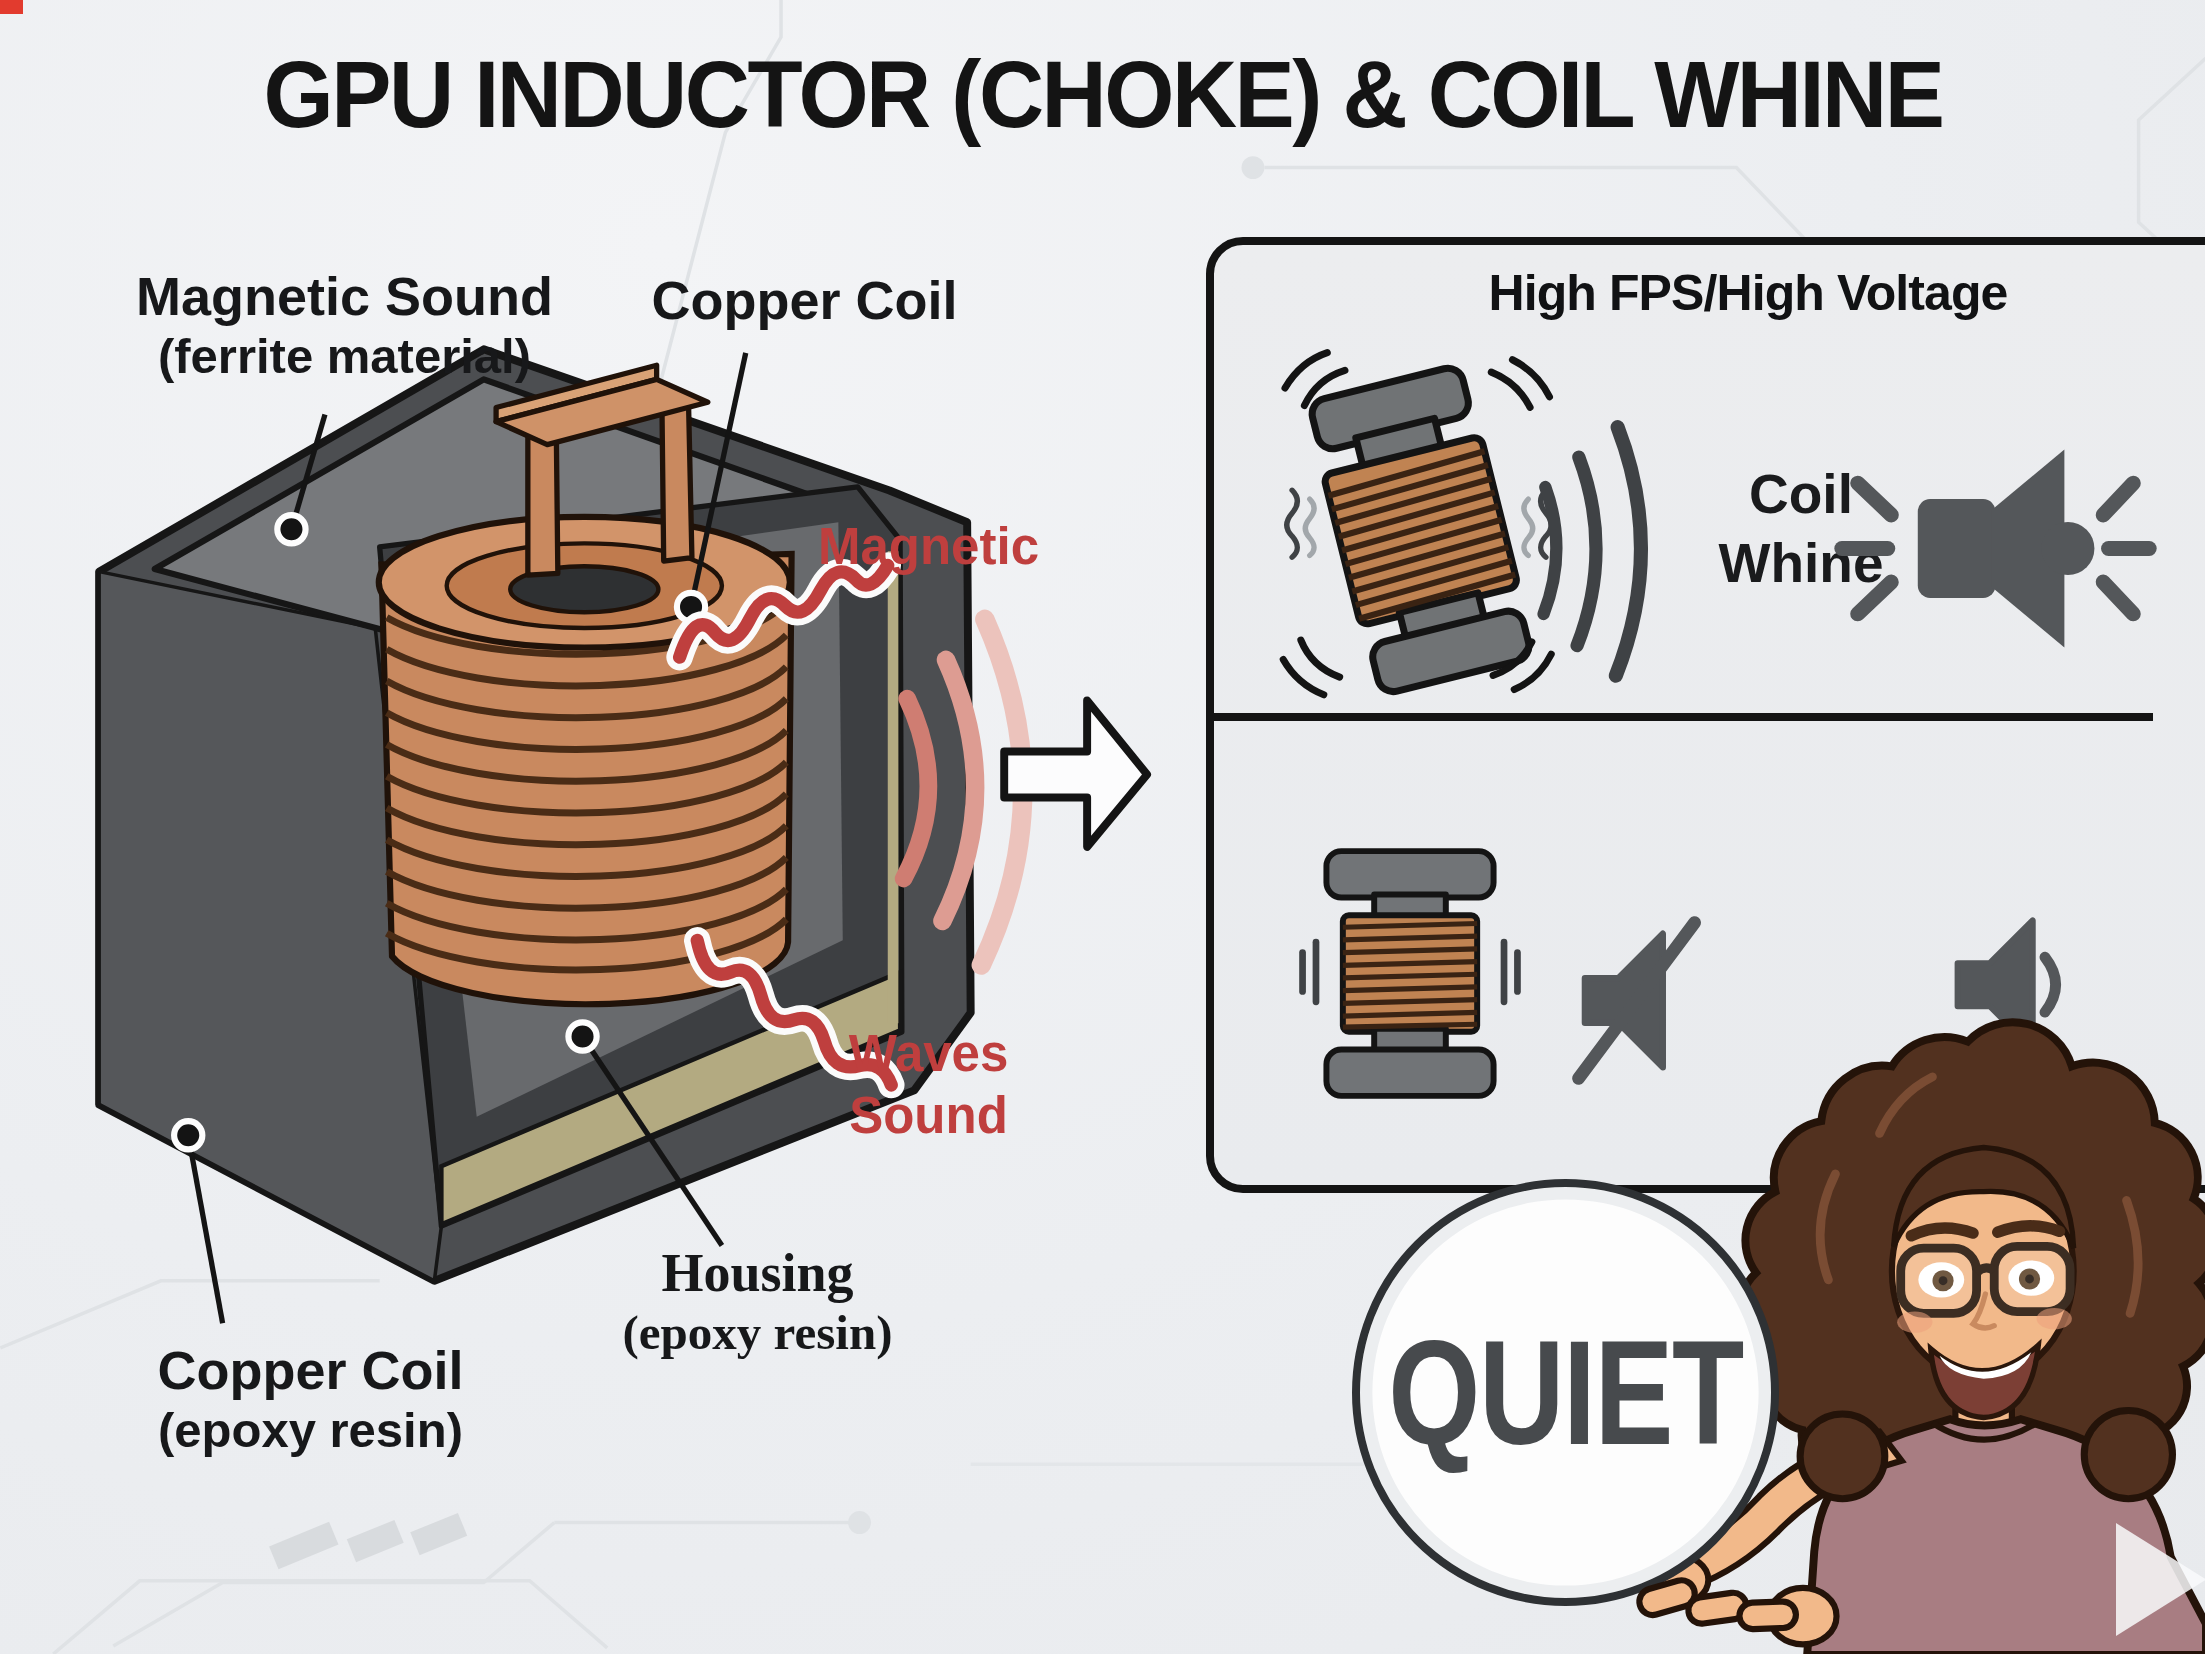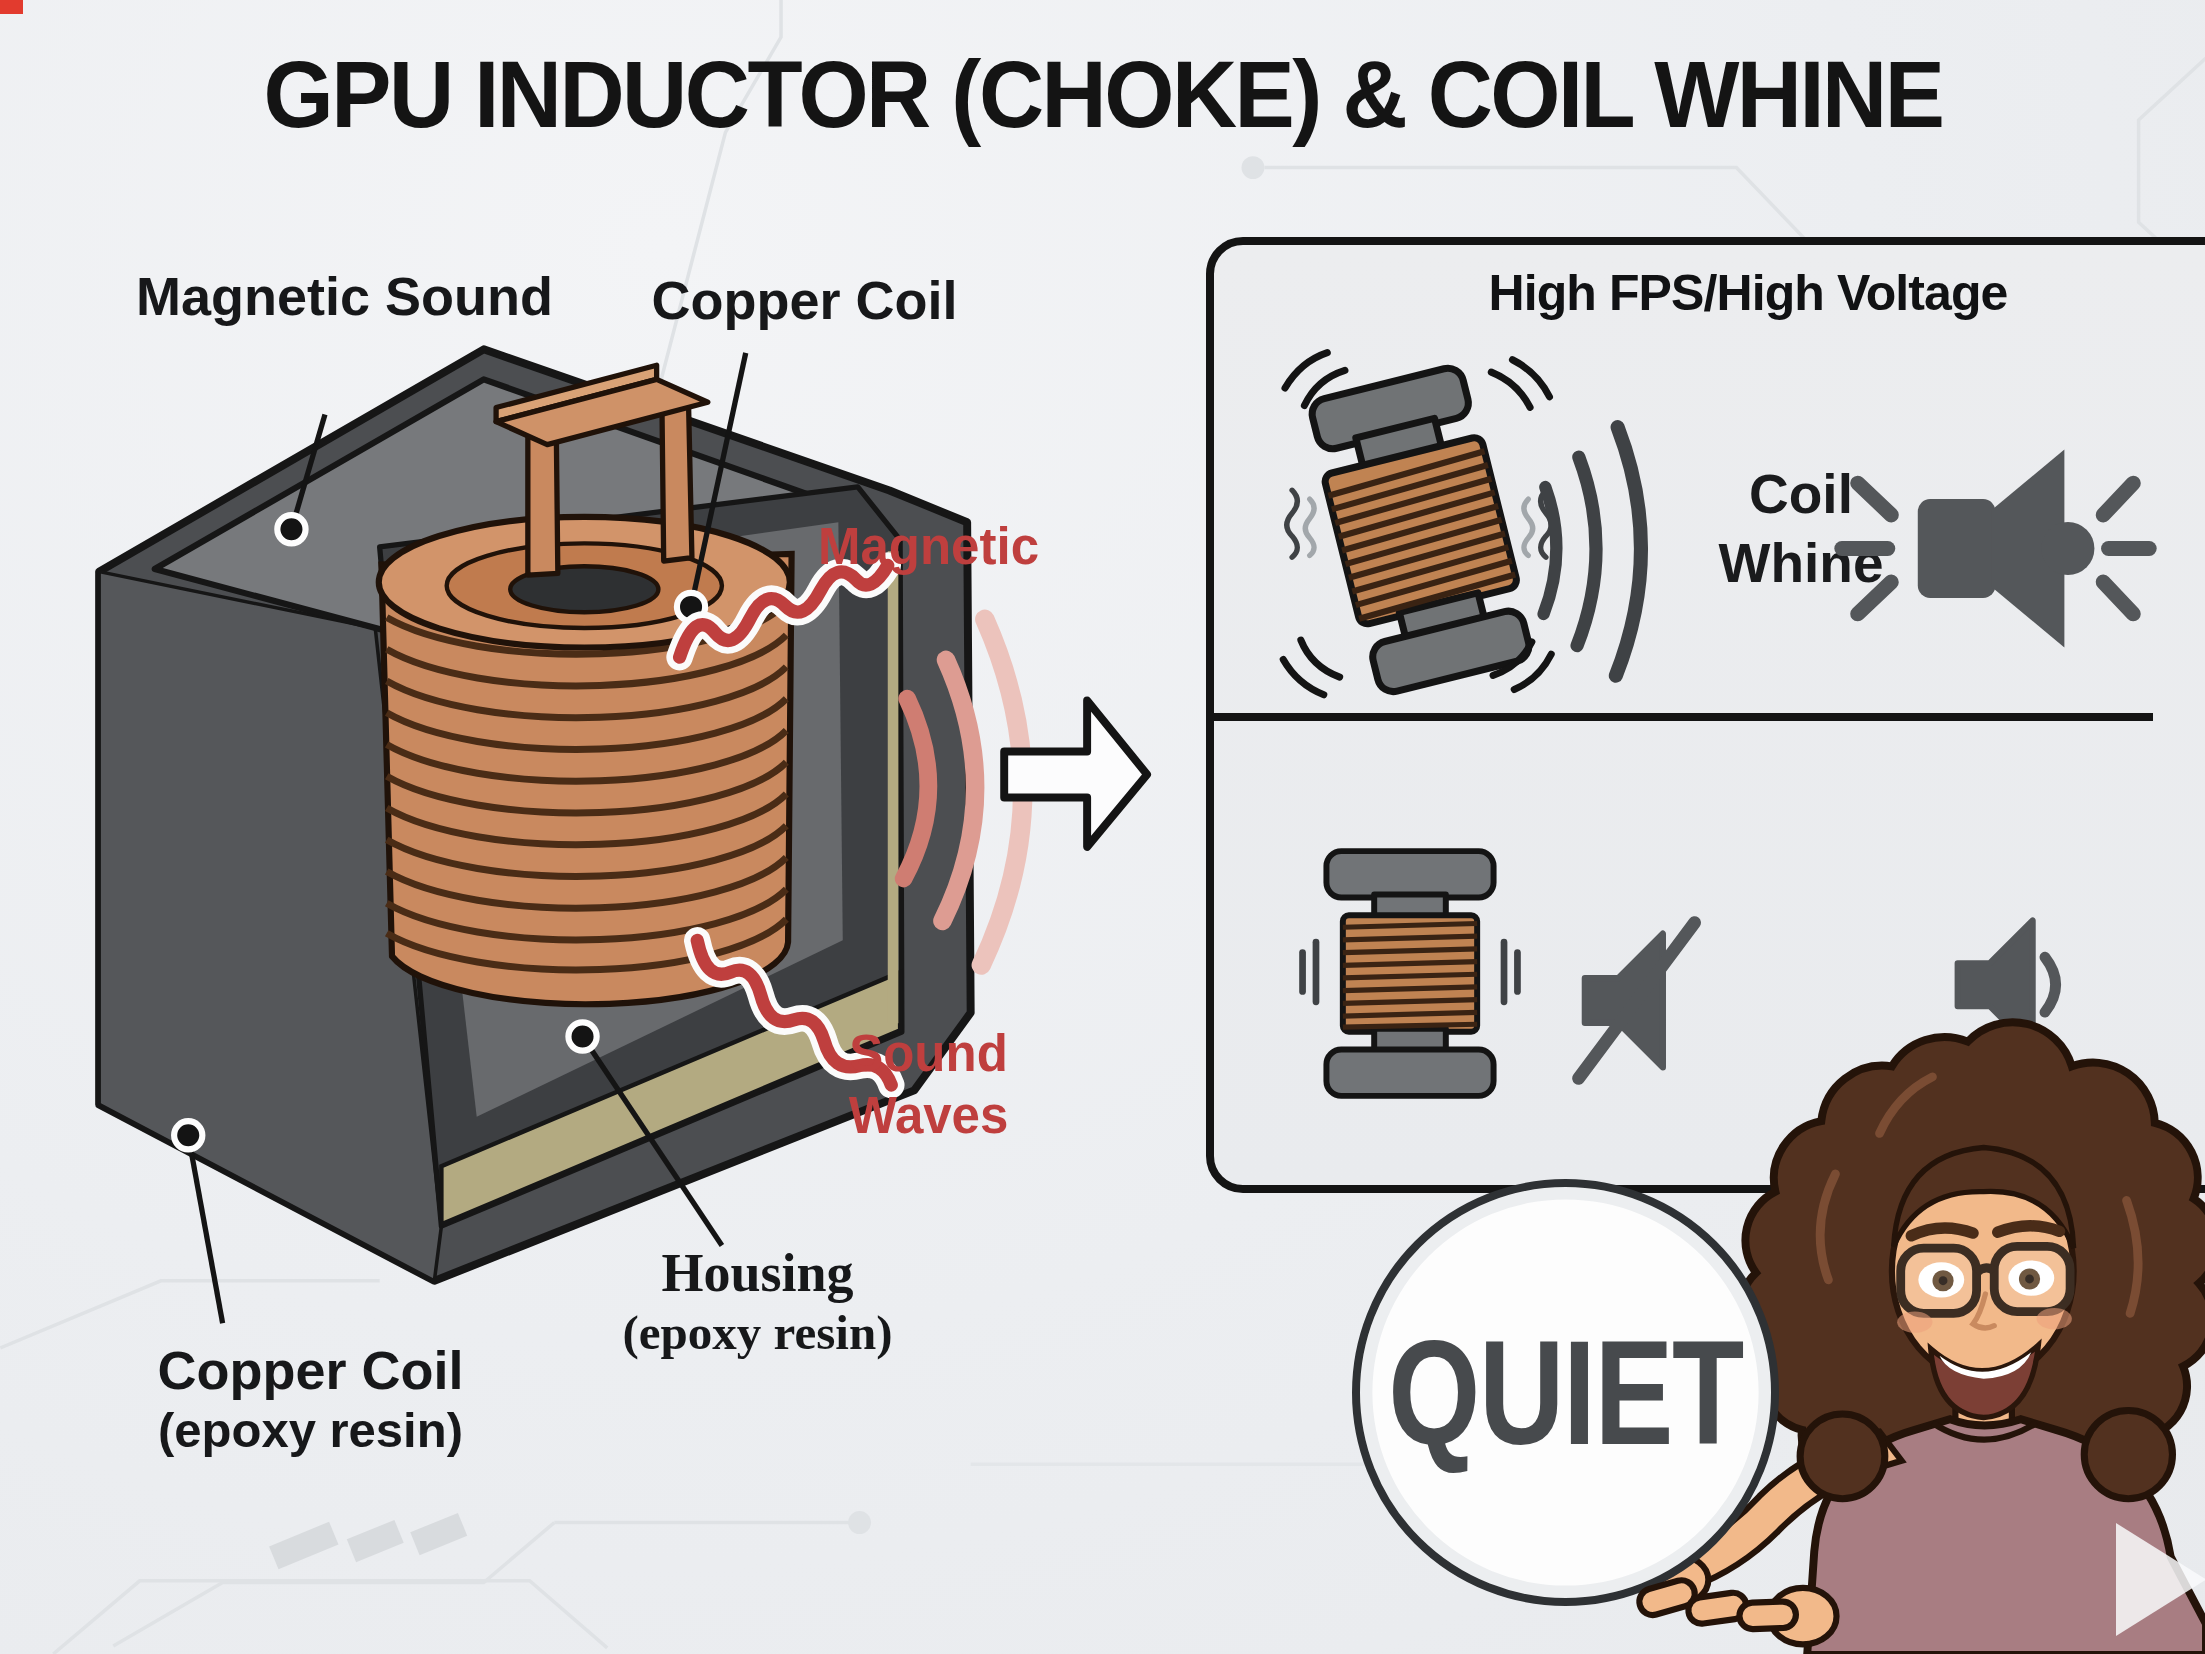--- a/index.html
+++ b/index.html
@@ -153,28 +153,29 @@
       <path d="M 1028 792 Q 1078 896 1024 996" stroke="#cf7d72" stroke-width="20"></path>
       <path d="M 1072 748 Q 1140 898 1068 1044" stroke="#dd9c92" stroke-width="21"></path>
       <path d="M 1116 702 Q 1204 900 1112 1094" stroke="#ecc3bc" stroke-width="22"></path>
     </g>
 
     <polygon points="1138,852 1232,852 1232,794 1300,878 1232,960 1232,904 1138,904" fill="#fcfcfd" stroke="#141414" stroke-width="9" stroke-linejoin="round"></polygon>
   </svg>
 
   <div class="abs lbl" style="left:84px;top:265px;width:521px;">
     <span class="l1">Magnetic Sound</span>
+    <span class="l2">(ferrite material)</span>
   </div>
   <div class="abs lbl" style="left:628px;top:269px;width:353px;">
     <span class="l1">Copper Coil</span>
   </div>
   <div class="abs lbl-red" style="left:752px;top:516px;width:353px;">Magnetic</div>
   <div class="abs lbl-red" style="left:752px;top:1023px;width:353px;">
+    <span style="display:block">Waves</span>
     <span style="display:block">Sound</span>
-    <span style="display:block">Waves</span>
   </div>
   <div class="abs lbl" style="left:581px;top:1242px;width:353px;font-family:Liberation Serif, serif;">
     <span class="l1">Housing</span>
     <span class="l2">(epoxy resin)</span>
   </div>
   <div class="abs lbl" style="left:90px;top:1339px;width:441px;">
     <span class="l1">Copper Coil</span>
     <span class="l2">(epoxy resin)</span>
   </div>
 

